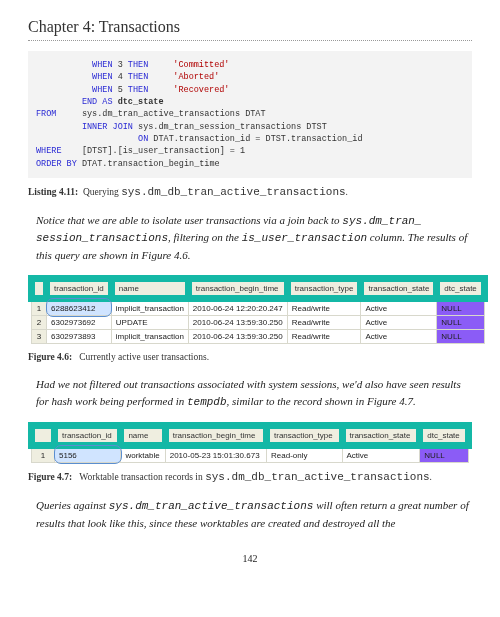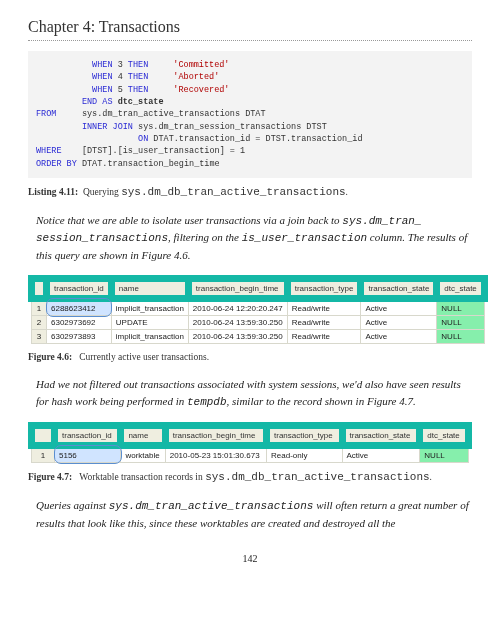--- a/index.html
+++ b/index.html
@@ -85,21 +85,21 @@
     background: #efeee0;
     text-align: center;
     width: 14px;
   }
   .grid-table td.selected {
     background: #d0e4ff;
     outline: 1px solid #5a8ed0;
     border-radius: 6px;
   }
   .null-cell {
-    background: #86efac;
+    background: #8b5cf6;
     font-style: normal;
     color: #666;
     margin-left: 8px;
   }
   .page-number {
     text-align: center;
     font-size: 10px;
     margin-top: 22px;
     font-weight: normal;
   }

